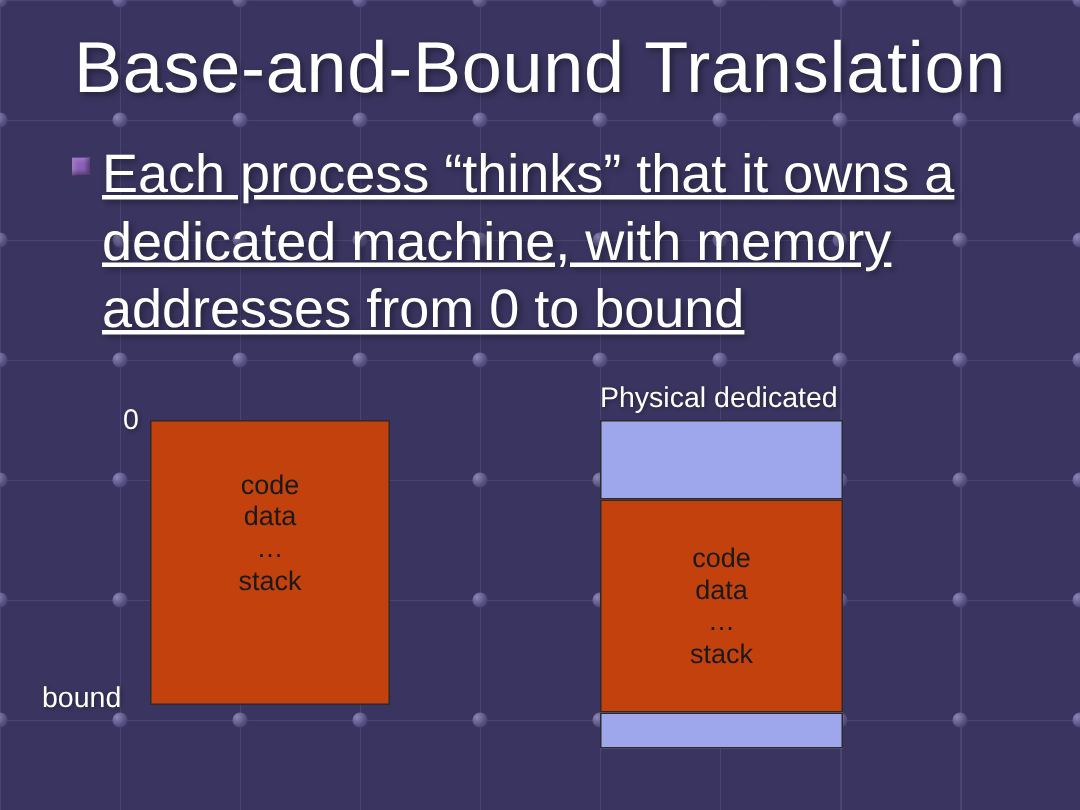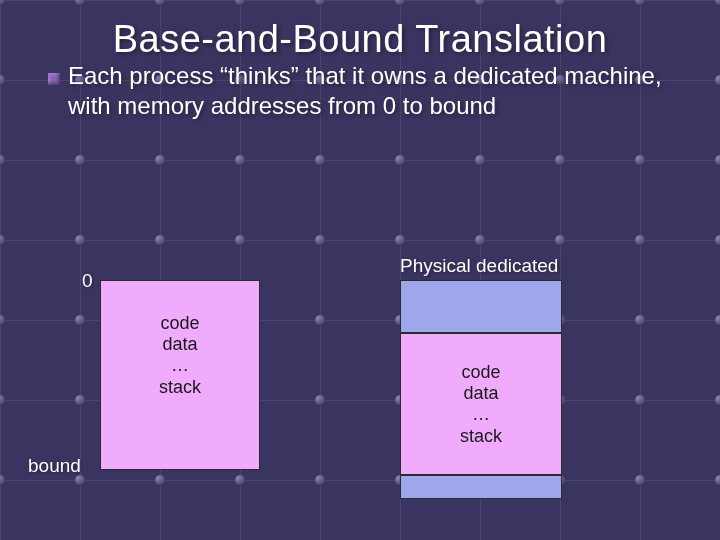--- a/index.html
+++ b/index.html
@@ -30,53 +30,55 @@
   .dots { position: absolute; inset: 0; }
   .dot {
     position: absolute;
     width: 10px; height: 10px;
     background: radial-gradient(circle at 30% 30%, #8d86b8, #4b4674 70%);
     border-radius: 50%;
     transform: translate(-5px,-5px);
   }
   .content { position: relative; z-index: 1; padding: 18px 42px 0 42px; }
   .title {
-    font-size: 38px;
+    font-size: 48px;
     font-weight: 400;
     text-align: center;
+    margin-bottom: 20px;
     letter-spacing: 0.5px;
     text-shadow: 2px 2px 4px rgba(0,0,0,0.4);
   }
   .bullet-row { display: flex; align-items: flex-start; gap: 8px; margin: 0 6px 10px 6px; }
   .bullet-glyph {
     width: 12px; height: 12px;
     background: #8a60b8;
     margin-top: 12px;
     flex: 0 0 12px;
     box-shadow: inset -2px -2px 3px rgba(0,0,0,0.4), inset 2px 2px 3px rgba(255,255,255,0.2);
   }
   .bullet-text {
-    font-size: 24px;
+    font-size: 36px;
     line-height: 1.25;
     text-shadow: 2px 2px 4px rgba(0,0,0,0.4);
+    text-decoration: underline;
   }
   .diagram {
     position: absolute;
     left: 0; right: 0;
     top: 255px;
     height: 285px;
   }
   .col-label {
     position: absolute;
     font-size: 19px;
     text-shadow: 1px 1px 3px rgba(0,0,0,0.4);
   }
   .box {
     position: absolute;
-    background: #f0abfc;
+    background: #c2410c;
     border: 1px solid #2b2b2b;
     color: #1a1a1a;
     font-size: 18px;
     display: flex;
     flex-direction: column;
     align-items: center;
     justify-content: center;
     line-height: 1.18;
   }
   .blue-box {

